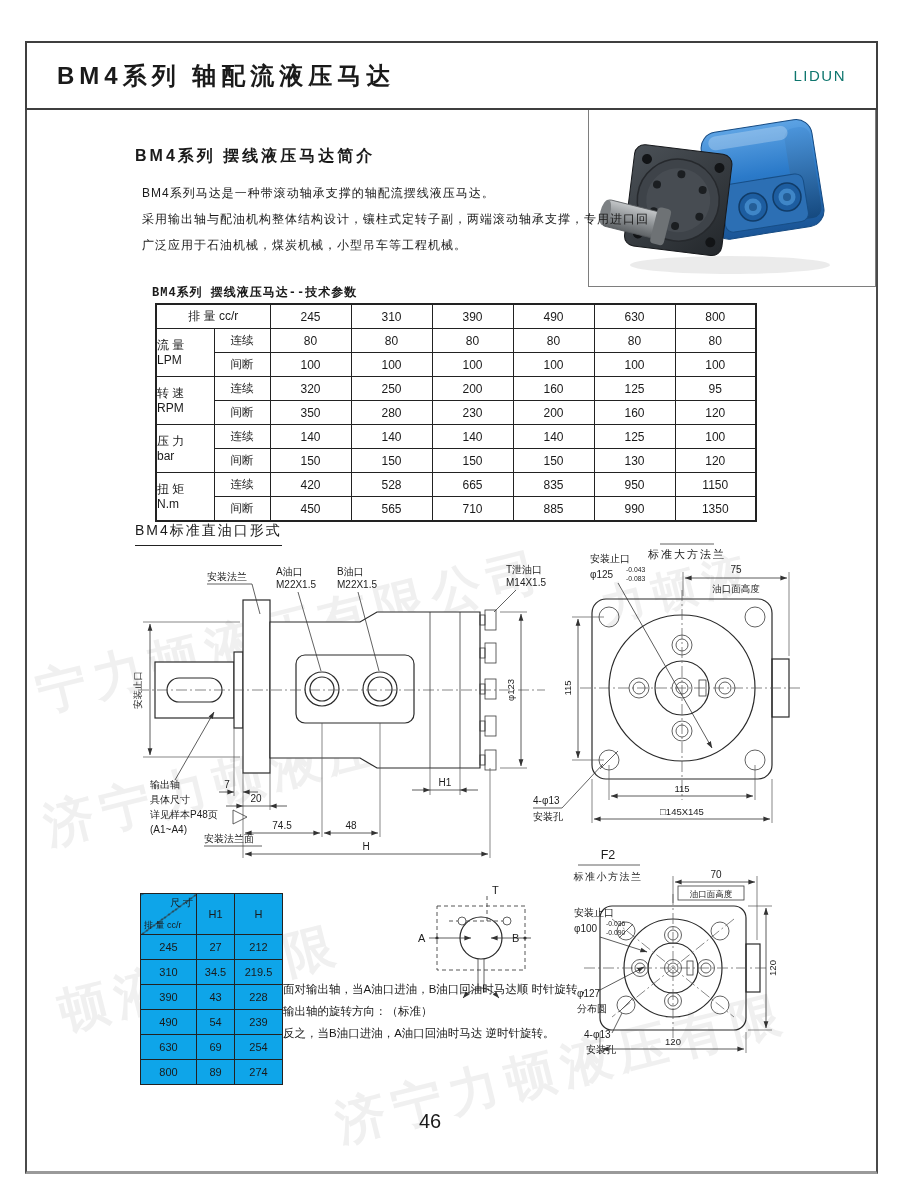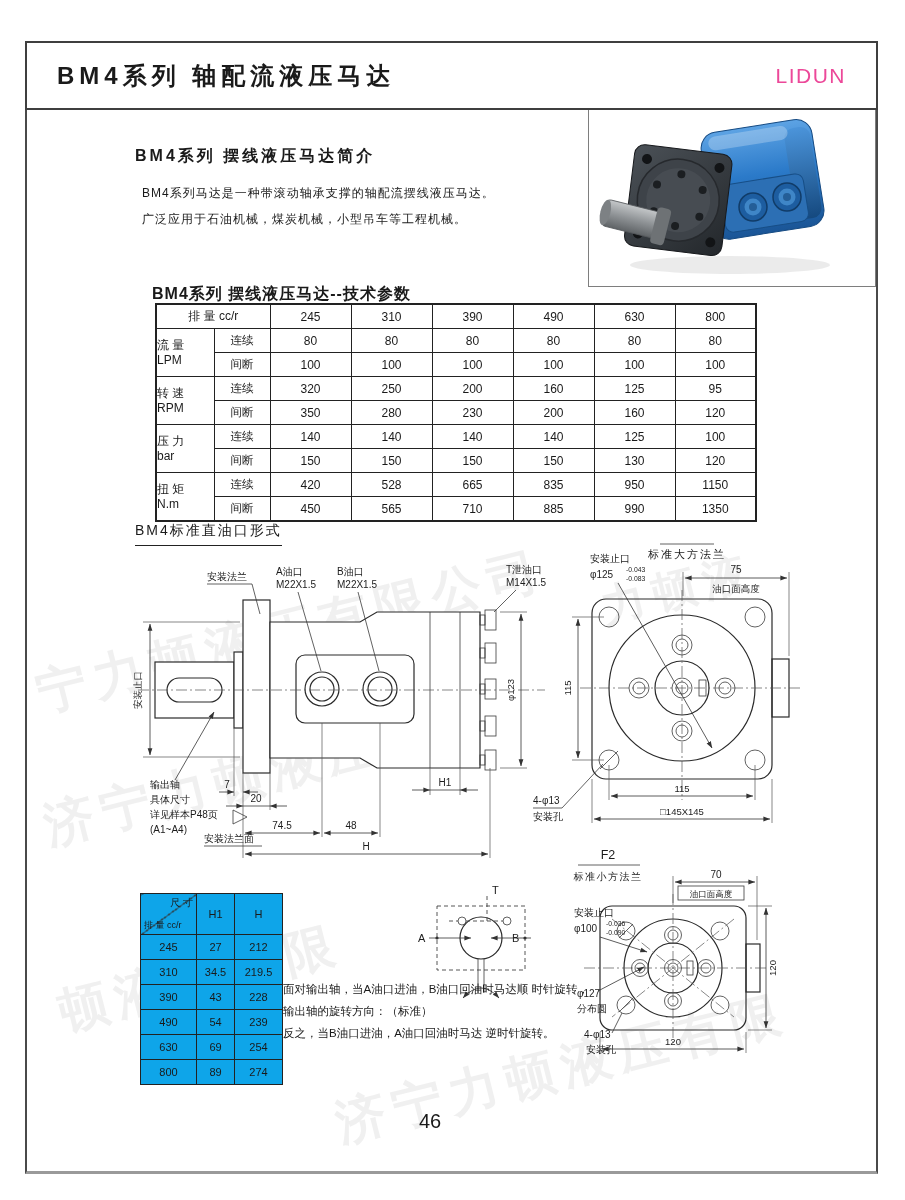--- a/index.html
+++ b/index.html
@@ -3,35 +3,35 @@
 <meta charset="utf-8">
 <style>
   html,body{margin:0;padding:0;background:#fff;}
   .page{position:relative;width:905px;height:1200px;background:#fff;overflow:hidden;
         font-family:"Liberation Sans","DejaVu Sans",sans-serif;color:#1a1a1a;}
   
   .header-box{position:absolute;left:25px;top:17px;width:853px;height:69px;border:2px solid #3f3f3f;
         box-sizing:border-box;display:flex;align-items:center;justify-content:space-between;
         padding:0 30px;background:#fff;z-index:3;margin-top:24px;}
   .doc-title{font-size:24px;font-weight:bold;letter-spacing:5px;}
-  .brand{font-size:21px;letter-spacing:1.5px;color:#ec4899;}
+  .brand{font-size:15px;letter-spacing:1.5px;color:#0f766e;}
   
   .content-box{position:absolute;left:25px;top:86px;width:853px;height:1088px;box-sizing:border-box;
         border-left:2px solid #4a4a4a;border-right:2px solid #4a4a4a;border-bottom:3px solid #9a9a9a;z-index:1;}
   
   .wm{position:absolute;font-size:50px;font-weight:bold;letter-spacing:8px;white-space:nowrap;
         color:rgba(130,130,130,0.12);z-index:1;pointer-events:none;}
   
   .photo-frame{position:absolute;left:588px;top:100px;width:288px;height:187px;border:1px solid #7e7e7e;
         background:#fff;box-sizing:border-box;padding:6px;z-index:2;}
   
   .intro-title{position:absolute;left:135px;top:146px;font-size:16px;font-weight:bold;letter-spacing:3px;z-index:2;}
   .intro-text{position:absolute;left:142px;top:180px;width:580px;font-size:12px;line-height:26px;
         letter-spacing:1px;z-index:2;}
-  .spec-caption{position:absolute;left:152px;top:284px;font-size:16px;font-weight:bold;letter-spacing:1px;z-index:2;}
+  .spec-caption{position:absolute;left:152px;top:284px;font-size:12px;font-weight:bold;letter-spacing:1px;z-index:2;font-family:Liberation Mono, monospace;}
   
   .spec-wrap{position:absolute;left:155px;top:303px;z-index:2;}
   table.spec{border-collapse:collapse;table-layout:fixed;width:600px;border:2px solid #222;background:#fff;}
   table.spec td{border:1px solid #222;text-align:center;font-size:12px;height:23px;padding:0;}
   table.spec td.hdr{font-size:12px;}
   table.spec td.param{text-align:left;padding-left:0;font-size:12px;line-height:15px;margin-top:38px;}
   table.spec td.mode{font-size:11.5px;}
   
   .form-title{position:absolute;left:135px;top:522px;font-size:14px;font-weight:normal;letter-spacing:2px;
         border-bottom:1.5px solid #222;padding-bottom:5px;z-index:2;}
@@ -144,20 +144,21 @@
         <rect x="6" y="102" width="58" height="27" rx="5" fill="url(#gShaft)" stroke="#55595c" stroke-width="0.8"></rect>
         <ellipse cx="8" cy="115.5" rx="5" ry="13" fill="#7d8184"></ellipse>
         <rect x="58" y="97" width="14" height="37" rx="4" fill="#6e7275"></rect>
       </g>
     </svg>
   </div>
 
   <div class="intro-title">BM4系列 摆线液压马达简介</div>
   <div class="intro-text">
     <div>BM4系列马达是一种带滚动轴承支撑的轴配流摆线液压马达。</div>
+    <div>采用输出轴与配油机构整体结构设计，镶柱式定转子副，两端滚动轴承支撑，专用进口回</div>
     <div>广泛应用于石油机械，煤炭机械，小型吊车等工程机械。</div>
   </div>
   <div class="spec-caption">BM4系列 摆线液压马达--技术参数</div>
 
   <div class="spec-wrap">
     <table class="spec">
       <colgroup>
         <col style="width:58px">
           <col style="width:56px">
         <col style="width:81px">

